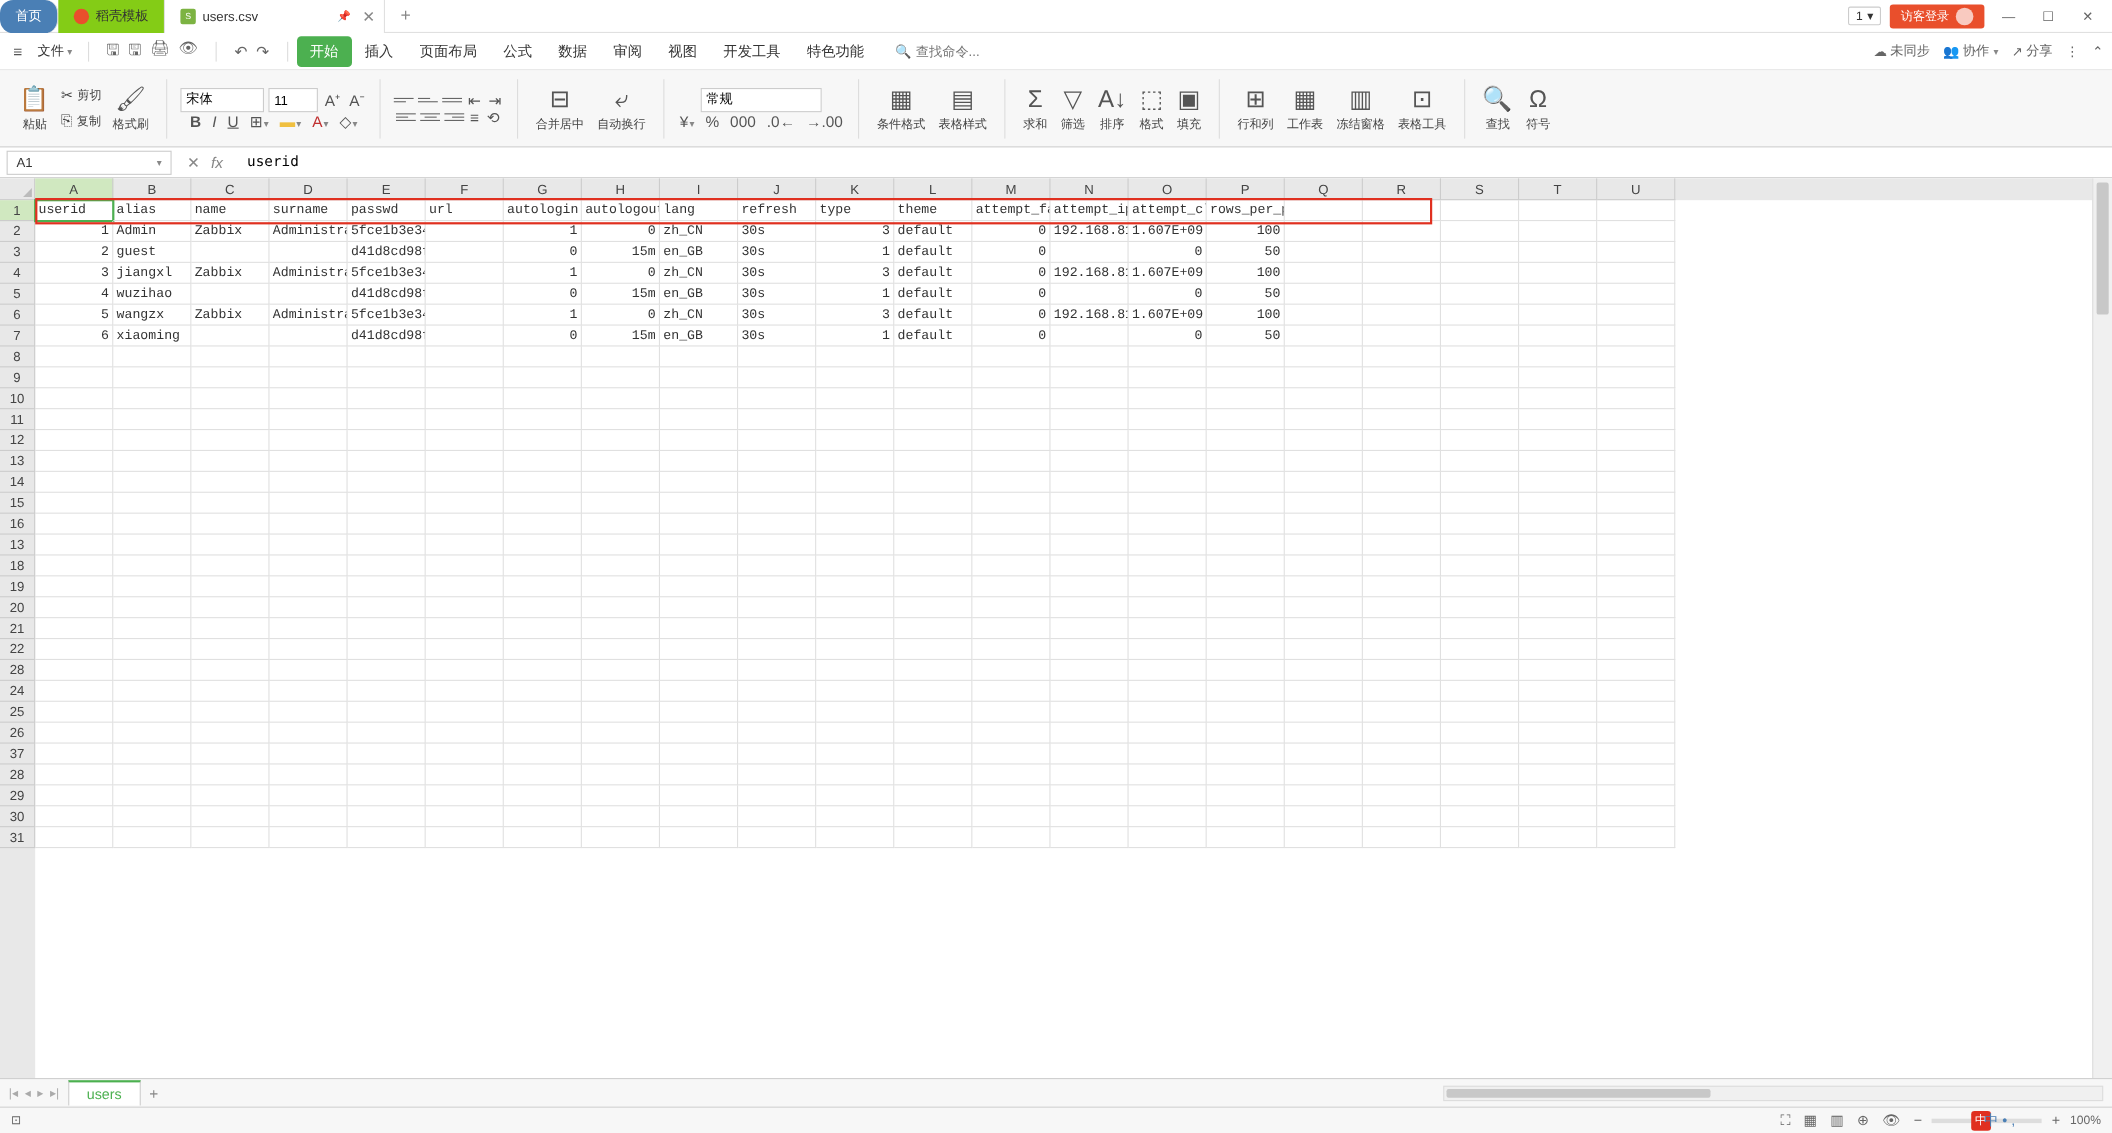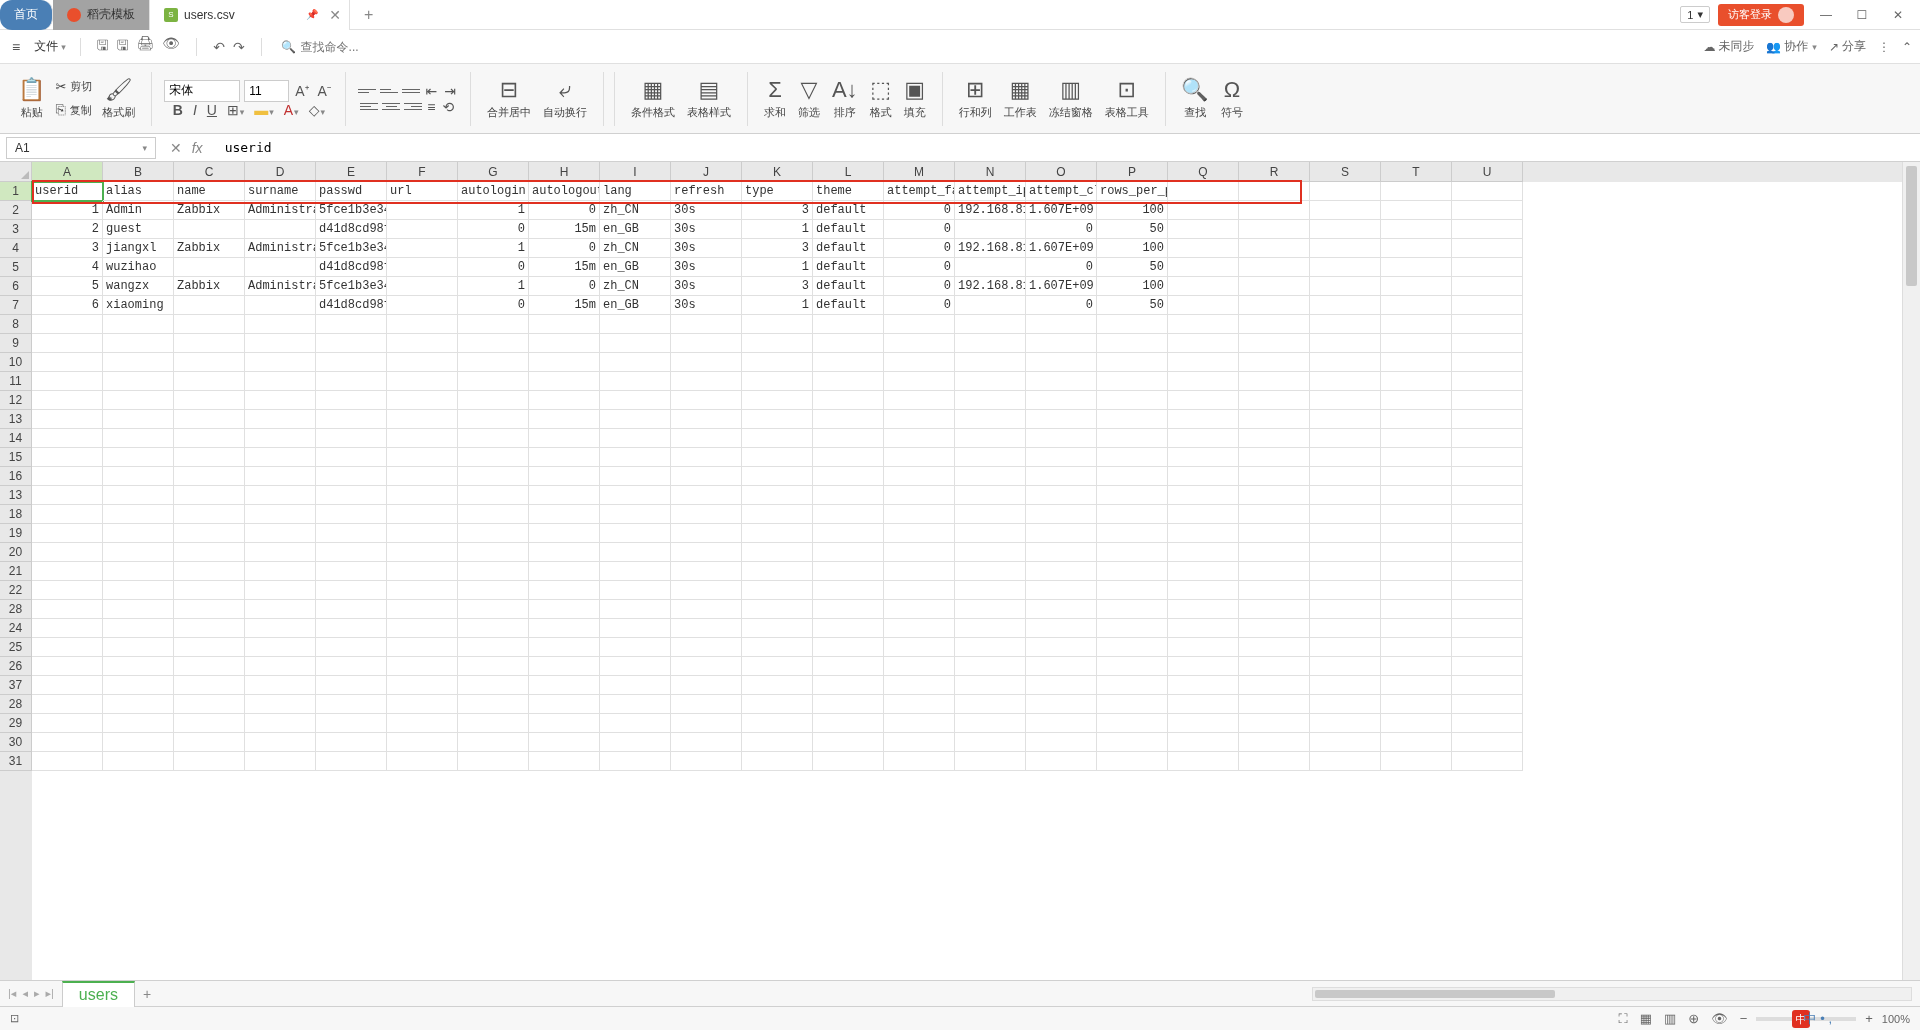--- a/index.html
+++ b/index.html
@@ -2,21 +2,21 @@
 <html><head>
 <meta charset="utf-8">
 <style>
 * { margin: 0; padding: 0; box-sizing: border-box; font-family: "Microsoft YaHei", Arial, sans-serif; }
 body { background: #fff; width: 1920px; height: 1030px; overflow: hidden; font-size: 12px; color: #333; }
 
 
 .titlebar { height: 30px; background: #fff; display: flex; align-items: center; border-bottom: 1px solid #e0e0e0; }
 .tab { height: 30px; display: flex; align-items: center; padding: 0 14px; border-right: 1px solid #e0e0e0; cursor: pointer; gap: 6px; }
 .tab.home { background: #4a7fb5; color: #fff; border-radius: 12px; }
-.tab.template { background: #a3a3a3; }
+.tab.template { background: #84cc16; }
 .tab.template .t-icon { width: 14px; height: 14px; background: #e94f2c; border-radius: 50%; }
 .tab.file { background: #fff; min-width: 200px; position: relative; }
 .tab.file .csv-icon { width: 14px; height: 14px; background: #7cb342; border-radius: 2px; display: flex; align-items: center; justify-content: center; color: #fff; font-size: 8px; }
 .tab.file .close-x { position: absolute; right: 8px; color: #888; font-size: 14px; }
 .tab.file .pin { position: absolute; right: 30px; color: #bbb; font-size: 10px; }
 .tab.add { border: none; color: #888; font-size: 16px; }
 .titlebar-right { margin-left: auto; display: flex; align-items: center; gap: 8px; padding-right: 8px; }
 .win-badge { border: 1px solid #ccc; padding: 1px 6px; border-radius: 2px; font-size: 11px; display: flex; align-items: center; gap: 4px; }
 .login-btn { background: #e94f2c; color: #fff; padding: 3px 10px; border-radius: 3px; display: flex; align-items: center; gap: 6px; font-size: 11px; }
 .avatar { width: 16px; height: 16px; background: #fff; border-radius: 50%; opacity: 0.7; }
@@ -83,21 +83,21 @@
 .cell { width: 71px; border-right: 1px solid #e0e0e0; border-bottom: 1px solid #e0e0e0; padding: 0 3px; font-size: 12px; font-family: Consolas, "Courier New", monospace; overflow: hidden; white-space: nowrap; line-height: 19px; flex-shrink: 0; }
 .cell.num { text-align: right; }
 .cell.selected { outline: 2px solid #4cb050; outline-offset: -1px; background: #fff; }
 .highlight-box { position: absolute; left: 0; top: -2px; width: 1270px; height: 24px; border: 2px solid #e03020; pointer-events: none; }
 .vscroll { position: absolute; right: 0; top: 0; width: 18px; bottom: 0; background: #f0f0f0; border-left: 1px solid #ddd; }
 .vscroll-thumb { position: absolute; top: 4px; left: 3px; right: 3px; height: 120px; background: #c8c8c8; border-radius: 2px; }
 
 
 .sheet-tabs { height: 26px; background: #f7f7f7; border-top: 1px solid #d0d0d0; display: flex; align-items: center; padding: 0 8px; gap: 8px; }
 .st-nav { display: flex; gap: 6px; color: #aaa; font-size: 11px; }
-.st-tab { background: #fff; border: 1px solid #ccc; border-bottom: none; padding: 3px 16px; font-size: 16px; color: #4cb050; border-top: 2px solid #4cb050; }
+.st-tab { background: #fff; border: 1px solid #ccc; border-bottom: none; padding: 3px 16px; font-size: 13px; color: #4cb050; border-top: 2px solid #4cb050; }
 .st-add { color: #888; font-size: 14px; cursor: pointer; }
 .hscroll-area { margin-left: auto; width: 600px; height: 14px; background: #f0f0f0; border: 1px solid #ddd; position: relative; }
 .hscroll-thumb { position: absolute; left: 2px; top: 2px; bottom: 2px; width: 240px; background: #c8c8c8; border-radius: 2px; }
 
 
 .statusbar { height: 24px; background: #f7f7f7; border-top: 1px solid #d0d0d0; display: flex; align-items: center; padding: 0 10px; font-size: 11px; color: #666; }
 .sb-left { display: flex; gap: 8px; align-items: center; }
 .sb-right { margin-left: auto; display: flex; gap: 6px; align-items: center; }
 .sb-btn { cursor: pointer; padding: 0 3px; font-size: 13px; }
 .zoom-slider { width: 100px; height: 4px; background: #ddd; position: relative; }
@@ -150,20 +150,31 @@
     <span class="qat-btn">🖫</span>
     <span class="qat-btn">🖨</span>
     <span class="qat-btn">👁</span>
   </div>
   <div class="divider-v"></div>
   <div class="qat">
     <span class="qat-btn">↶</span>
     <span class="qat-btn">↷</span>
   </div>
   <div class="divider-v"></div>
+  <div class="menu-tabs" id="menu-tabs">
+      <div class="menu-tab active">开始</div>
+      <div class="menu-tab">插入</div>
+      <div class="menu-tab">页面布局</div>
+      <div class="menu-tab">公式</div>
+      <div class="menu-tab">数据</div>
+      <div class="menu-tab">审阅</div>
+      <div class="menu-tab">视图</div>
+      <div class="menu-tab">开发工具</div>
+      <div class="menu-tab">特色功能</div>
+    </div>
   <div class="search-box">
     <span>🔍</span>
     <input placeholder="查找命令..." style="">
   </div>
   <div class="menubar-right">
     <div class="mb-item">
         <span>☁</span>
         <span>未同步</span>
       </div>
     <div class="mb-item">
@@ -266,20 +277,30 @@
     <div class="big-btn">
         <span class="bi">⊟</span>
         <span>合并居中</span>
       </div>
     <div class="big-btn">
         <span class="bi">⤶</span>
         <span>自动换行</span>
       </div>
   </div>
   <div class="rg-sep"></div>
+  <div class="ribbon-group">
+    <input class="num-sel" value="常规" style="">
+    <div class="icon-row">
+      <span class="ir-btn">¥<span class="dd">▾</span></span>
+      <span class="ir-btn">%</span>
+      <span class="ir-btn">000</span>
+      <span class="ir-btn">.0←</span>
+      <span class="ir-btn">→.00</span>
+    </div>
+  </div>
   <div class="rg-sep"></div>
   <div class="ribbon-group h">
     <div class="big-btn">
         <span class="bi">▦</span>
         <span>条件格式</span>
       </div>
     <div class="big-btn">
         <span class="bi">▤</span>
         <span>表格样式</span>
       </div>

